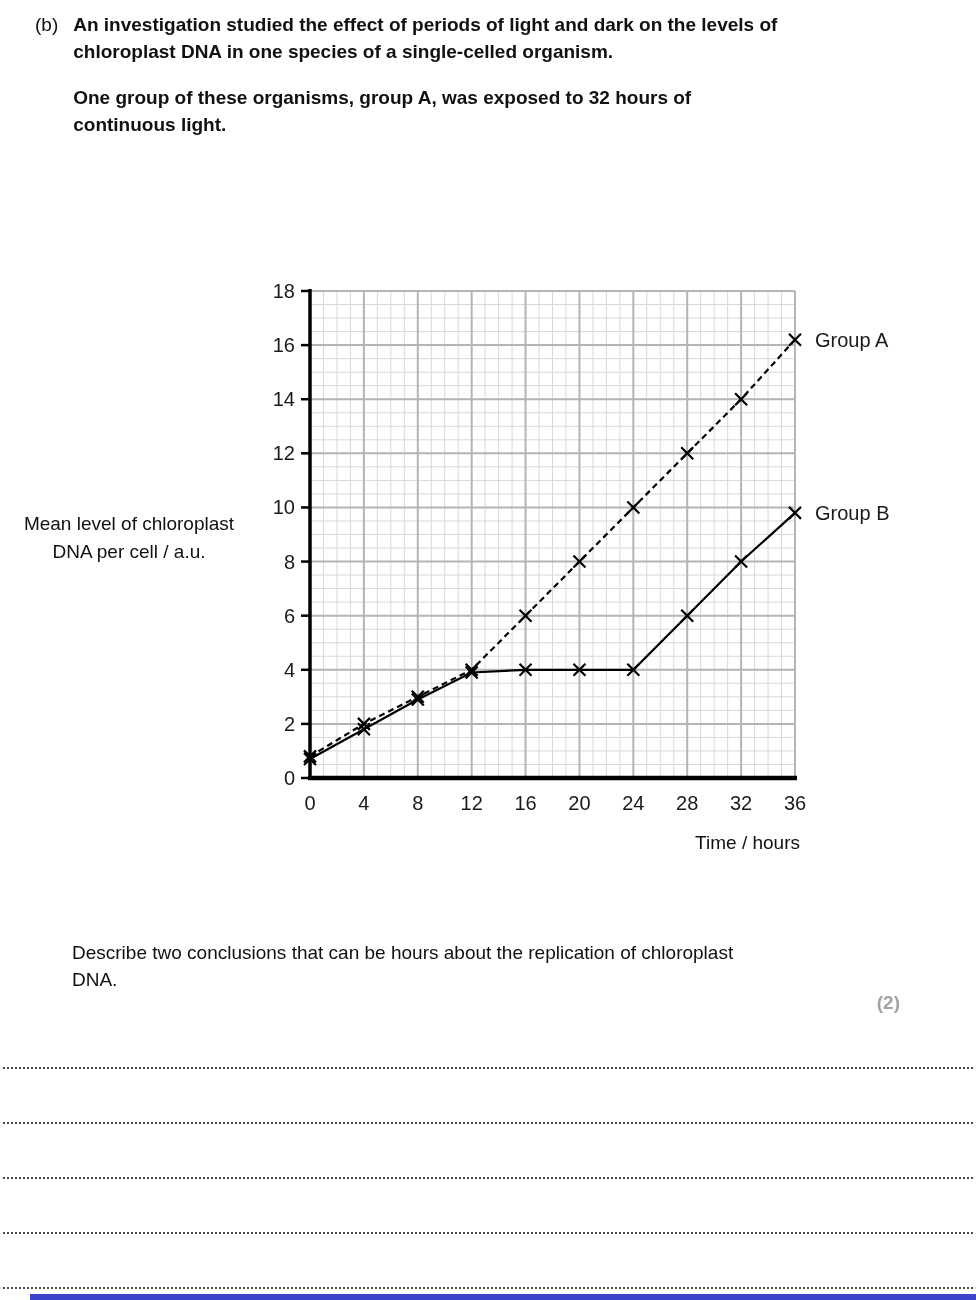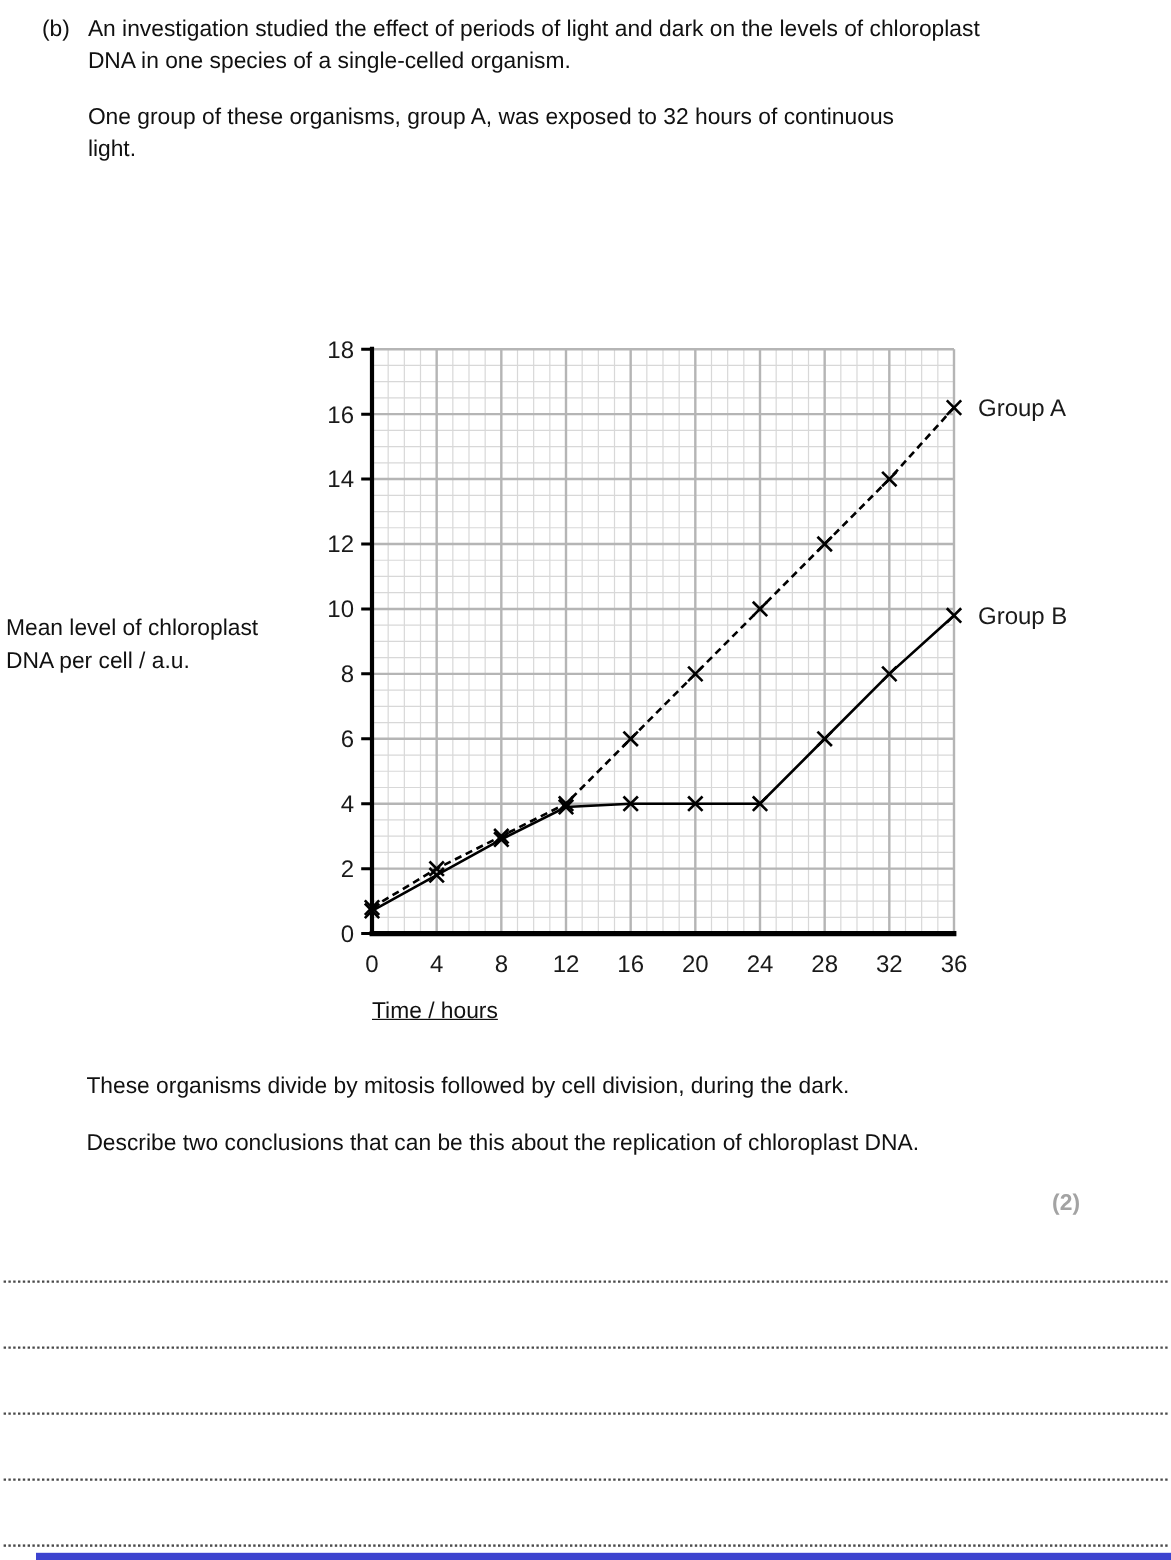--- a/index.html
+++ b/index.html
@@ -10,33 +10,33 @@
     font-family:"Liberation Sans", sans-serif;
     color:#111;
     overflow:hidden;
   }
   .intro {
     position:absolute; left:35px; top:12px; width:910px;
     display:flex; gap:15px;
   }
   .part-label { font-size:19px; line-height:1.42; flex:0 0 auto; }
   .paras { flex:1 1 auto; }
-  .paras p { margin:0 0 19px 0; font-size:19px; line-height:1.42; }
+  .paras p { margin:0 0 19px 0; font-size:19px; line-height:1.42;font-weight:bold; }
   .p1 { max-width:780px; }
   .p2 { max-width:680px; }
   .p3 { max-width:800px; }
   .p4 { max-width:820px; }
   .chart-wrap { position:absolute; left:258px; top:280px; width:680px; height:545px; }
   .y-axis-label {
     position:absolute; left:5px; top:510px; width:248px;
-    font-size:19px; line-height:1.45; 
+    font-size:19px; line-height:1.45; text-align:center;
   }
   .x-axis-label {
     position:absolute; left:310px; top:832px; width:490px;
-    font-size:19px; text-align:left;text-decoration:underline;
+    font-size:19px; text-align:right;
   }
   .note-text {
     position:absolute; left:72px; top:893px; width:820px;
     font-size:19px; line-height:1.42;
   }
   .prompt-text {
     position:absolute; left:72px; top:940px; width:700px;
     font-size:19px; line-height:1.42;
   }
   .marks {
@@ -239,22 +239,21 @@
         <line x1="477.1111111111111" y1="275.55555555555554" x2="489.1111111111111" y2="287.55555555555554" stroke="#000000" stroke-width="2.2"></line>
         <line x1="477.1111111111111" y1="287.55555555555554" x2="489.1111111111111" y2="275.55555555555554" stroke="#000000" stroke-width="2.2"></line>
         <line x1="531" y1="226.8555555555555" x2="543" y2="238.8555555555555" stroke="#000000" stroke-width="2.2"></line>
         <line x1="531" y1="238.8555555555555" x2="543" y2="226.8555555555555" stroke="#000000" stroke-width="2.2"></line>
         <text x="557" y="239.8555555555555" text-anchor="start" font-family="&quot;Liberation Sans&quot;, sans-serif" font-size="20" fill="#1a1a1a">Group B</text>
       </svg>
   </div>
 
   <div class="x-axis-label">Time / hours</div>
 
-  <div class="note-text">These organisms divide by mitosis followed by cell division, during the dark.</div>
-  <div class="prompt-text">Describe two conclusions that can be this about the replication of chloroplast DNA.</div>
+  <div class="prompt-text">Describe two conclusions that can be hours about the replication of chloroplast DNA.</div>
   <div class="marks">(2)</div>
 
   <div class="answer-line al1"></div>
   <div class="answer-line al2"></div>
   <div class="answer-line al3"></div>
   <div class="answer-line al4"></div>
   <div class="answer-line al5"></div>
 
   <div class="bottom-bar"></div>
 

